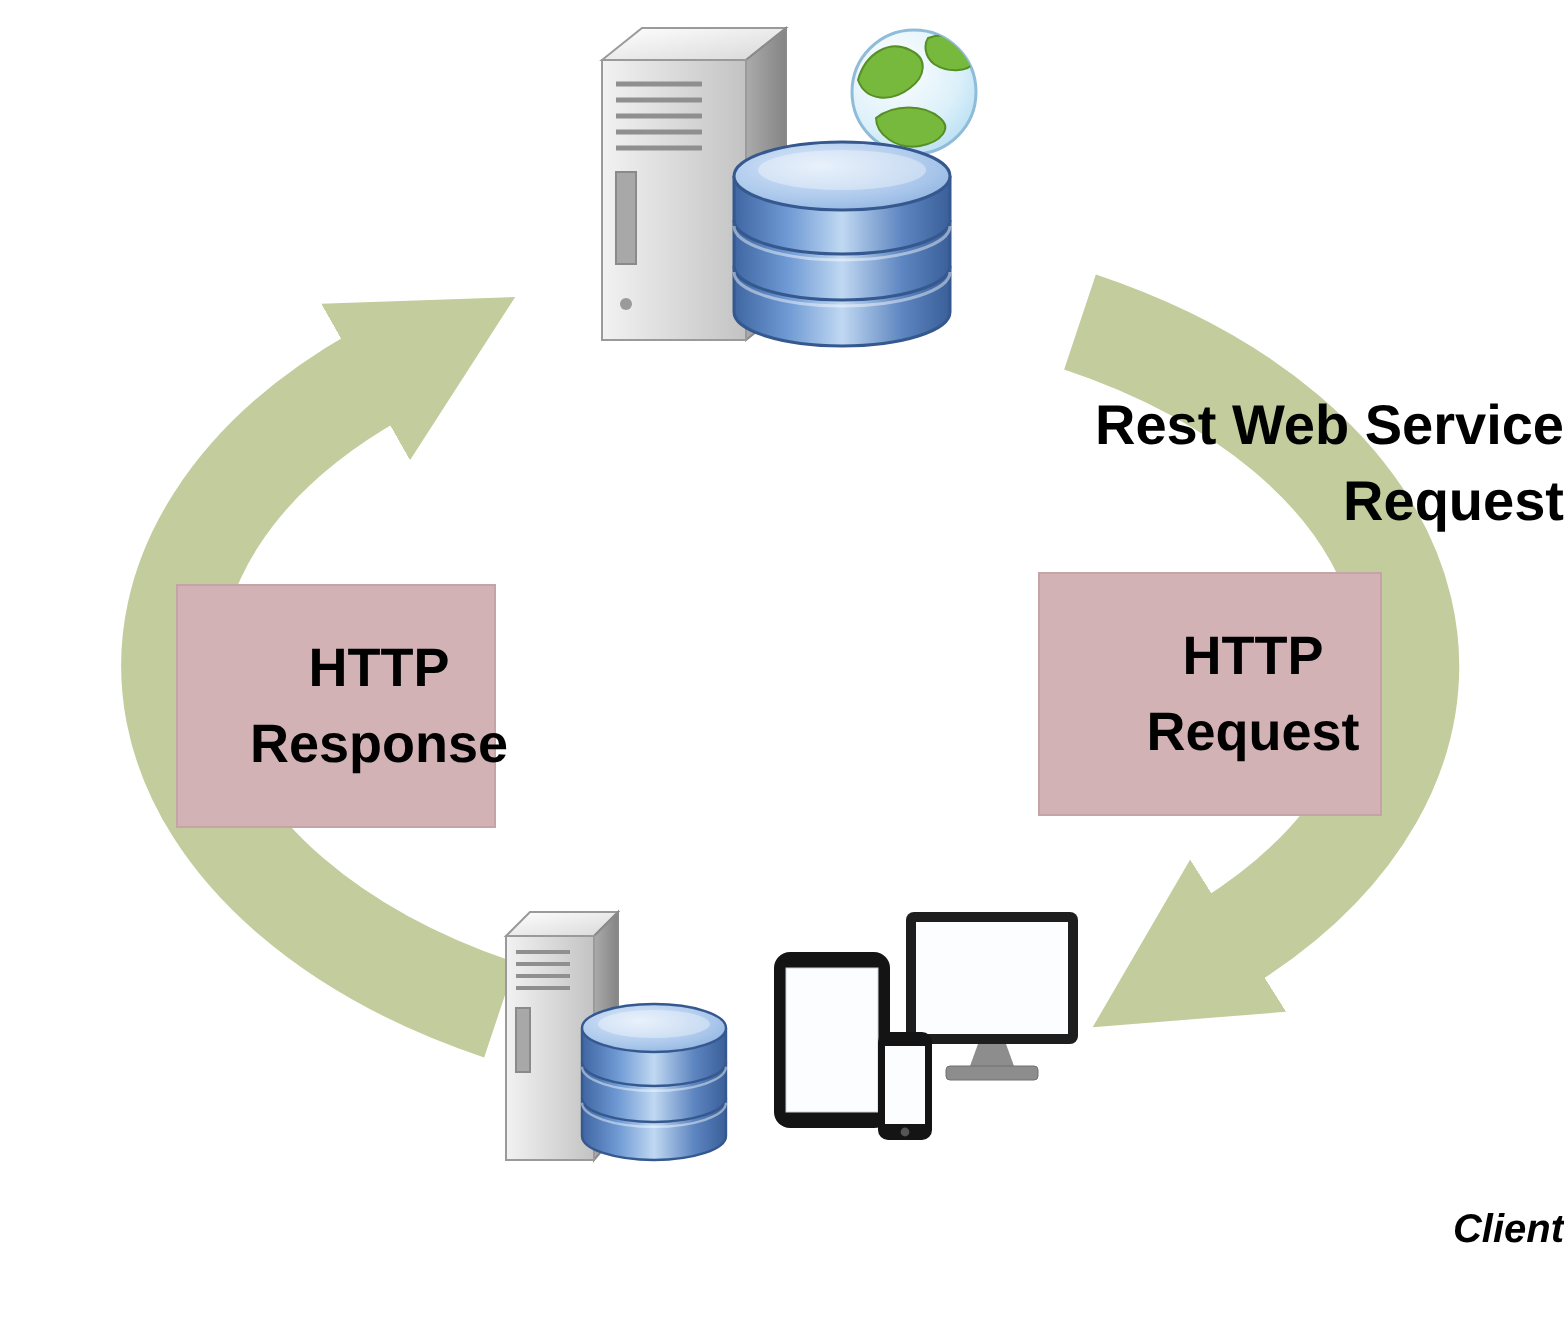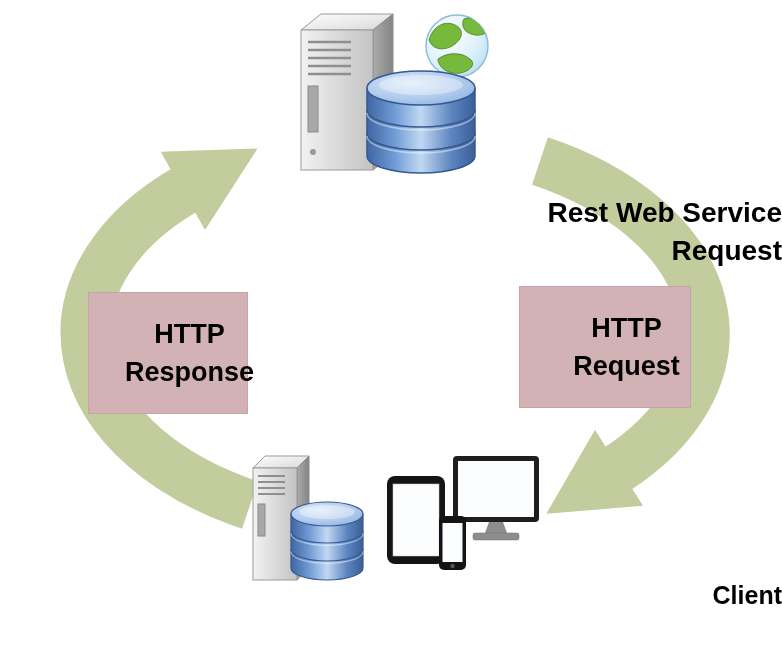--- a/index.html
+++ b/index.html
@@ -15,21 +15,21 @@
   .arrows { position: absolute; left: 0; top: 0; z-index: 1; }
   .icon { position: absolute; z-index: 2; }
   .label {
     position: absolute;
     z-index: 3;
     font-weight: bold;
     color: #000000;
     text-align: right;
   }
   .server-label { top: 194px; left: 0; width: 100%; font-size: 28px; line-height: 38px; }
-  .client-label { top: 580px; left: 0; width: 100%; font-size: 25px; line-height: 30px; }
+  .client-label { top: 600px; left: 0; width: 100%; font-size: 20px; line-height: 30px; font-style: italic; }
   .http-box {
     position: absolute;
     z-index: 3;
     background: #d3b2b5;
     border: 1px solid #c5a3a6;
     display: flex;
     flex-direction: column;
     justify-content: center;
     align-items: center;
     font-size: 27px;

